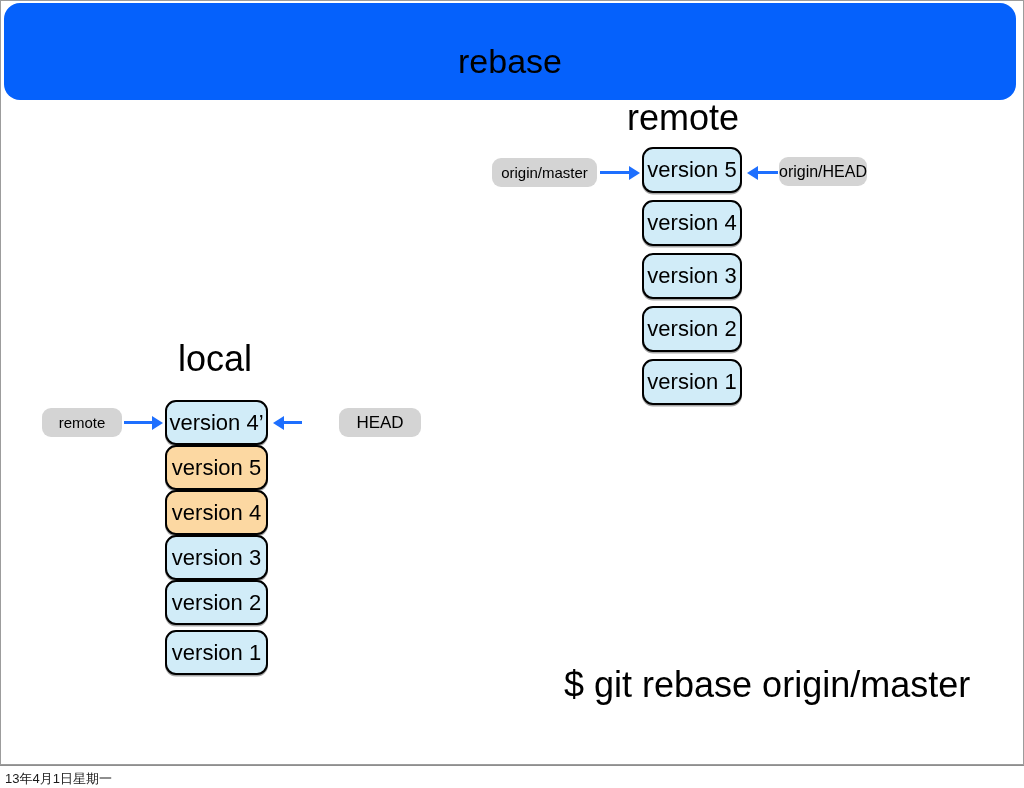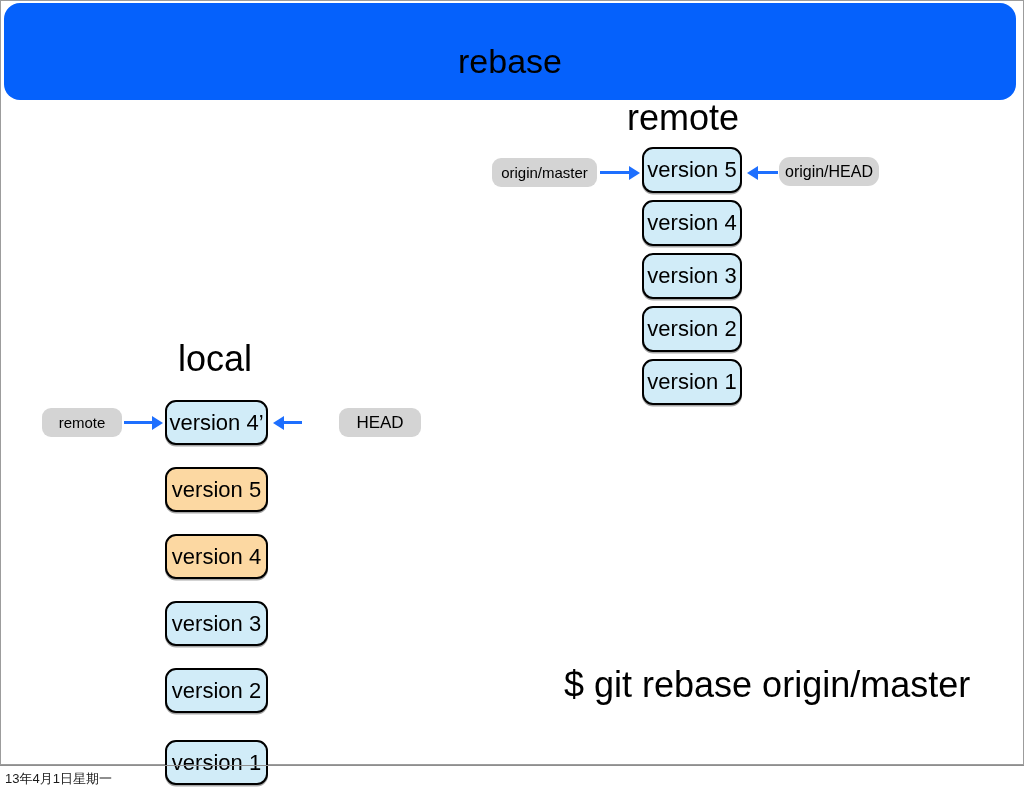--- a/index.html
+++ b/index.html
@@ -19,40 +19,40 @@
     font-size:34px;color:#000;
   }
   .col-heading{
     position:absolute;width:180px;text-align:center;
     font-size:36px;line-height:1.05;color:#000;
   }
   .heading-remote{left:593px;top:99px;}
   .heading-local{left:125px;top:340px;}
   .stack{position:absolute;display:flex;flex-direction:column;gap:7px;}
   .stack-remote{left:642px;top:147px;}
-  .stack-local{left:165px;top:400px;gap:22px;}
+  .stack-local{left:165px;top:400px;gap:0;}
   .stack-local .vbox:last-child{margin-top:5px;}
   .vbox{
     width:100px;height:46px;box-sizing:border-box;
     border:2.5px solid #000;border-radius:11px;
     background:var(--box-blue,#d1ecf8);
     display:flex;align-items:center;justify-content:center;
     font-size:22px;white-space:nowrap;
     box-shadow:0 1.5px 0 rgba(0,0,0,0.35);
   }
   .stack-local .vbox{width:103px;height:45px;}
   .vbox[data-variant="orange"]{background:var(--box-orange,#fcd8a2);}
   .pill{
     position:absolute;height:29px;border-radius:9px;
     background:var(--label-gray,#d4d4d4);
     display:flex;align-items:center;justify-content:center;
     font-size:15px;white-space:nowrap;box-sizing:border-box;padding:0 6px;
   }
   .pill-origin-master{left:492px;top:158px;width:105px;}
-  .pill-origin-head{left:779px;top:157px;width:100px;font-size:16px;border-radius:11px;}
+  .pill-origin-head{left:779px;top:157px;width:88px;font-size:16px;}
   .pill-master{left:42px;top:408px;width:80px;}
   .pill-head{left:303px;top:408px;width:82px;font-size:17px;margin-left:36px;}
   .arrow{position:absolute;height:3px;background:var(--arrow-blue,#1e6ffe);}
   .arrow.right::after{
     content:"";position:absolute;right:-10px;top:50%;transform:translateY(-50%);
     width:0;height:0;border:7px solid transparent;border-right:0;
     border-left:11px solid var(--arrow-blue,#1e6ffe);
   }
   .arrow.left::before{
     content:"";position:absolute;left:-10px;top:50%;transform:translateY(-50%);

